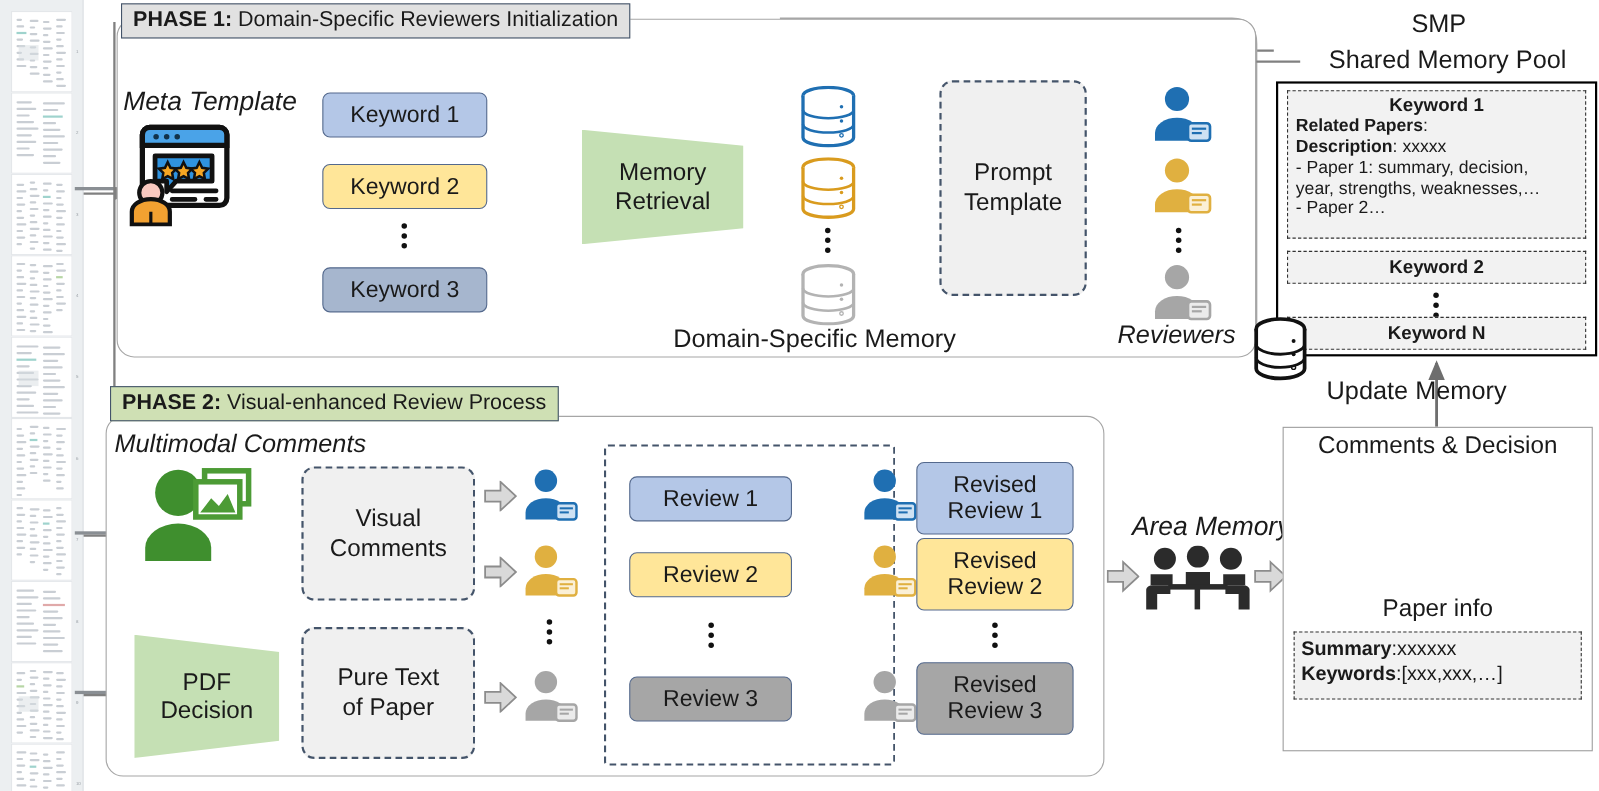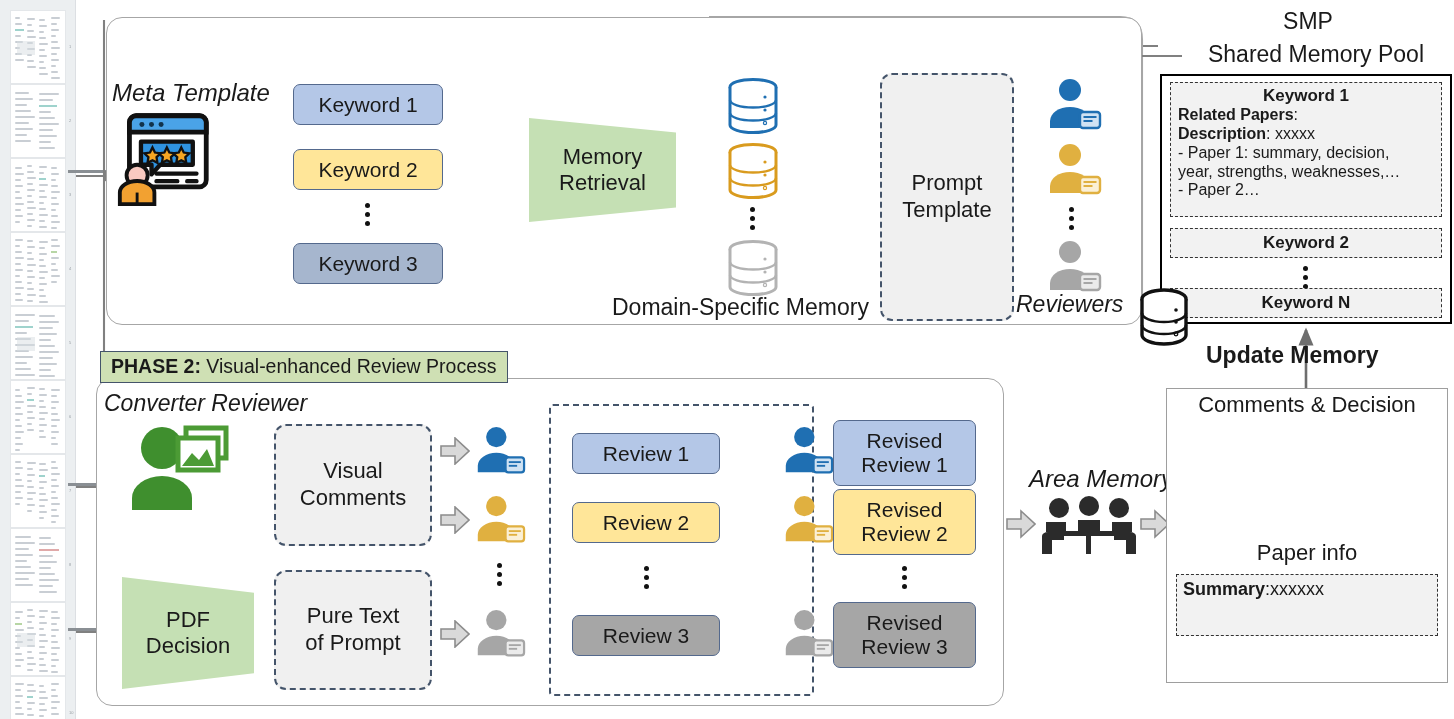--- a/index.html
+++ b/index.html
@@ -524,20 +524,23 @@
       <path d="M712 521 L 804 521" marker-end="url(#ahk)"></path>
       <path d="M712 521 L 804 634" marker-end="url(#ahk)"></path>
       <path d="M712 634 L 804 453" marker-end="url(#ahk)"></path>
       <path d="M712 634 L 804 521" marker-end="url(#ahk)"></path>
       <path d="M712 634 L 804 634" marker-end="url(#ahk)"></path>
     </g>
   </svg>
 
   <div class="panel" style="left:106px; top:17px; width:1036px; height:308px;"></div>
 
+  <div class="phase-tag tag1" style="left:110px; top:3px;">
+    <b>PHASE 1:</b><span> Domain-Specific Reviewers Initialization</span>
+  </div>
 
   <div class="lbl it" style="left:112px; top:80px; font-size:24px;">Meta Template</div>
 
   <div style="position:absolute; left:116px; top:110px; width:96px; height:96px;">
     <svg viewBox="0 0 100 100" width="96" height="96">
       <rect x="14" y="6" width="80" height="74" rx="7" fill="#fff" stroke="#111" stroke-width="5"></rect>
       <path d="M14 13 a7 7 0 0 1 7 -7 h66 a7 7 0 0 1 7 7 v10 h-80 z" fill="#4aa3e8" stroke="#111" stroke-width="5"></path>
       <circle cx="27" cy="15" r="2.6" fill="#11324a"></circle>
       <circle cx="37" cy="15" r="2.6" fill="#11324a"></circle>
       <circle cx="47" cy="15" r="2.6" fill="#11324a"></circle>
@@ -604,21 +607,21 @@
       <circle cx="38" cy="32" r="1.6" fill="#b3b3b3"></circle>
       <circle cx="38" cy="45" r="1.6" fill="none" stroke="#b3b3b3" stroke-width="1.2"></circle>
     </svg>
   </div>
   <div class="vdots" style="left:750px; top:207px;">
       <i></i>
       <i></i>
       <i></i>
     </div>
 
-  <div class="dashbox" style="left:880px; top:73px; width:134px; height:248px;">
+  <div class="dashbox" style="left:854px; top:73px; width:134px; height:196px;">
     <div>
       <div>Prompt</div>
       <div>Template</div>
     </div>
   </div>
 
   <div style="position:absolute; left:1046px; top:78px; width:56px; height:54px;">
     <svg viewBox="0 0 56 54" width="56" height="54">
       <circle cx="24" cy="12" r="11" fill="#1f6fb2"></circle>
       <path d="M4 50 v-7 a20 14 0 0 1 40 0 v7 z" fill="#1f6fb2"></path>
@@ -653,21 +656,21 @@
 
   <div class="lbl" style="left:612px; top:295px; font-size:23px;">Domain-Specific Memory</div>
   <div class="lbl it" style="left:1016px; top:292px; font-size:23px;">Reviewers</div>
 
   <div class="panel" style="left:96px; top:378px; width:908px; height:328px;"></div>
 
   <div class="phase-tag tag2" style="left:100px; top:351px;">
     <b>PHASE 2:</b><span> Visual-enhanced Review Process</span>
   </div>
 
-  <div class="lbl it" style="left:104px; top:391px; font-size:23px;">Converter Reviewer</div>
+  <div class="lbl it" style="left:104px; top:391px; font-size:23px;">Multimodal Comments</div>
 
   <div style="position:absolute; left:126px; top:424px; width:104px; height:88px;">
     <svg viewBox="0 0 104 88" width="104" height="88">
       <circle cx="36" cy="24" r="21" fill="#3f8f2e"></circle>
       <path d="M6 86 v-12 a30 22 0 0 1 60 0 v12 z" fill="#3f8f2e"></path>
       <rect x="60" y="4" width="40" height="30" fill="none" stroke="#4c9b35" stroke-width="5"></rect>
       <rect x="52" y="14" width="40" height="32" fill="#fff" stroke="#4c9b35" stroke-width="5"></rect>
       <path d="M56 42 l10 -13 7 7 8 -11 7 17 z" fill="#4c9b35"></path>
     </svg>
   </div>
@@ -682,21 +685,21 @@
   <div class="trap" style="left:122px; top:577px; width:132px; height:112px;">
     <div>
       <div>PDF</div>
       <div>Decision</div>
     </div>
   </div>
 
   <div class="dashbox" style="left:274px; top:570px; width:158px; height:120px;">
     <div>
       <div>Pure Text</div>
-      <div>of Prompt</div>
+      <div>of Paper</div>
     </div>
   </div>
 
   <div class="chev" style="left:440px; top:437px;">
     <svg width="30" height="28" viewBox="0 0 30 28">
         <path d="M1 9 h14 v-8 l14 13 -14 13 v-8 h-14 z" fill="#d9d9d9" stroke="#8c8c8c" stroke-width="1.6"></path>
       </svg>
   </div>
   <div class="chev" style="left:440px; top:506px;">
     <svg width="30" height="28" viewBox="0 0 30 28">
@@ -860,25 +863,26 @@
       <ellipse cx="25" cy="11" rx="22" ry="9" fill="#fff" stroke="#111" stroke-width="3.4"></ellipse>
       <path d="M3 11 v36 a22 9 0 0 0 44 0 v-36" fill="#fff" stroke="#111" stroke-width="3.4"></path>
       <path d="M3 25 a22 9 0 0 0 44 0" fill="none" stroke="#111" stroke-width="2.6"></path>
       <path d="M3 37 a22 9 0 0 0 44 0" fill="none" stroke="#111" stroke-width="2.6"></path>
       <circle cx="37" cy="22" r="1.8" fill="#111"></circle>
       <circle cx="37" cy="34" r="1.8" fill="#111"></circle>
       <circle cx="37" cy="46" r="1.8" fill="none" stroke="#111" stroke-width="1.3"></circle>
     </svg>
   </div>
 
-  <div class="lbl" style="left:1206px; top:343px; font-size:23px;font-weight:bold;">Update Memory</div>
+  <div class="lbl" style="left:1206px; top:343px; font-size:23px;">Update Memory</div>
 
   <div class="cd-frame" style="left:1166px; top:388px; width:282px; height:295px;"></div>
   <div class="cd-title" style="position:absolute; left:1166px; top:392px; width:282px;">Comments &amp; Decision</div>
 
 
   <div class="cd-title" style="position:absolute; left:1166px; top:540px; width:282px;">Paper info</div>
 
   <div class="cd-card" style="left:1176px; top:574px; width:262px; height:62px;">
     <div><b>Summary</b><span>:xxxxxx</span></div>
+    <div><b>Keywords</b><span>:[xxx,xxx,…]</span></div>
   </div>
 
 </div>
 
 </body></html>

